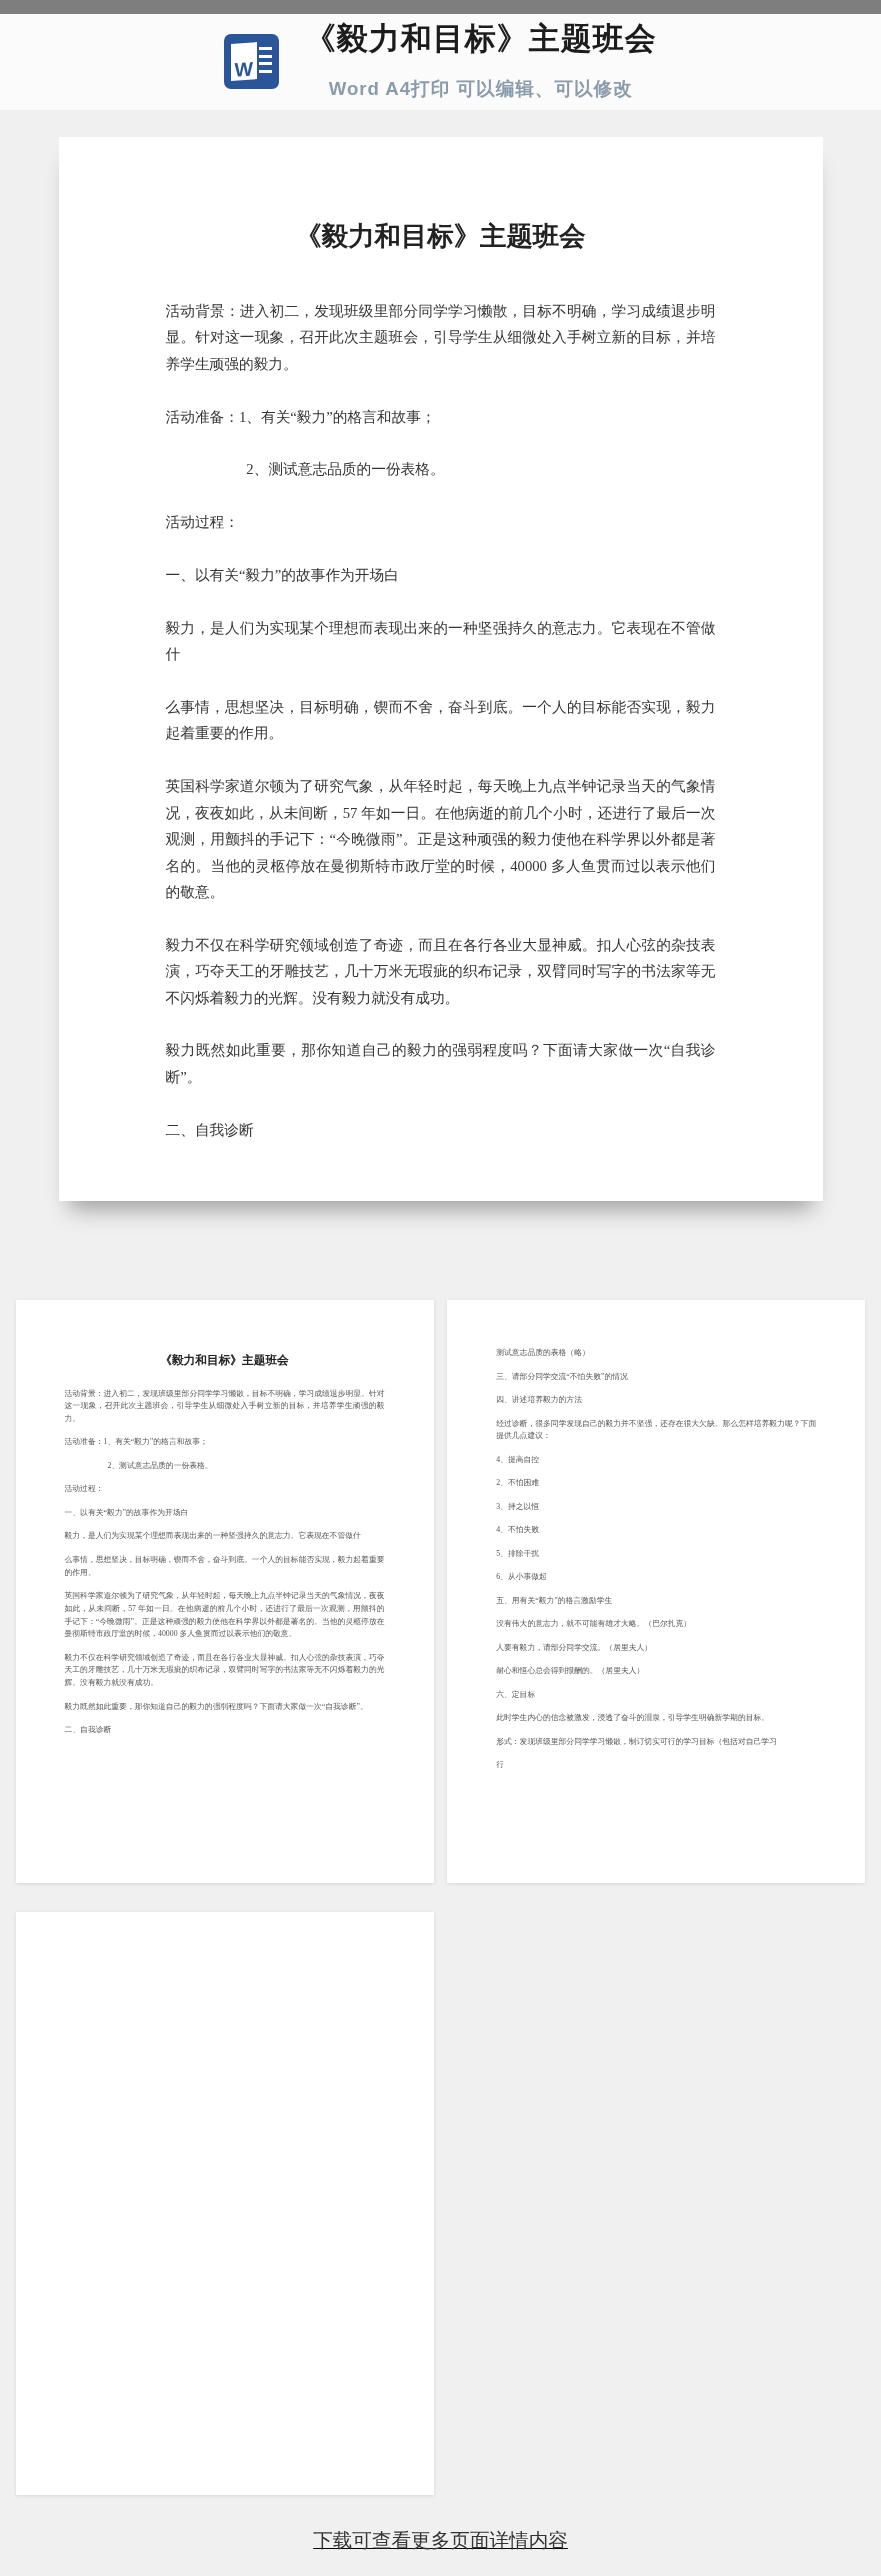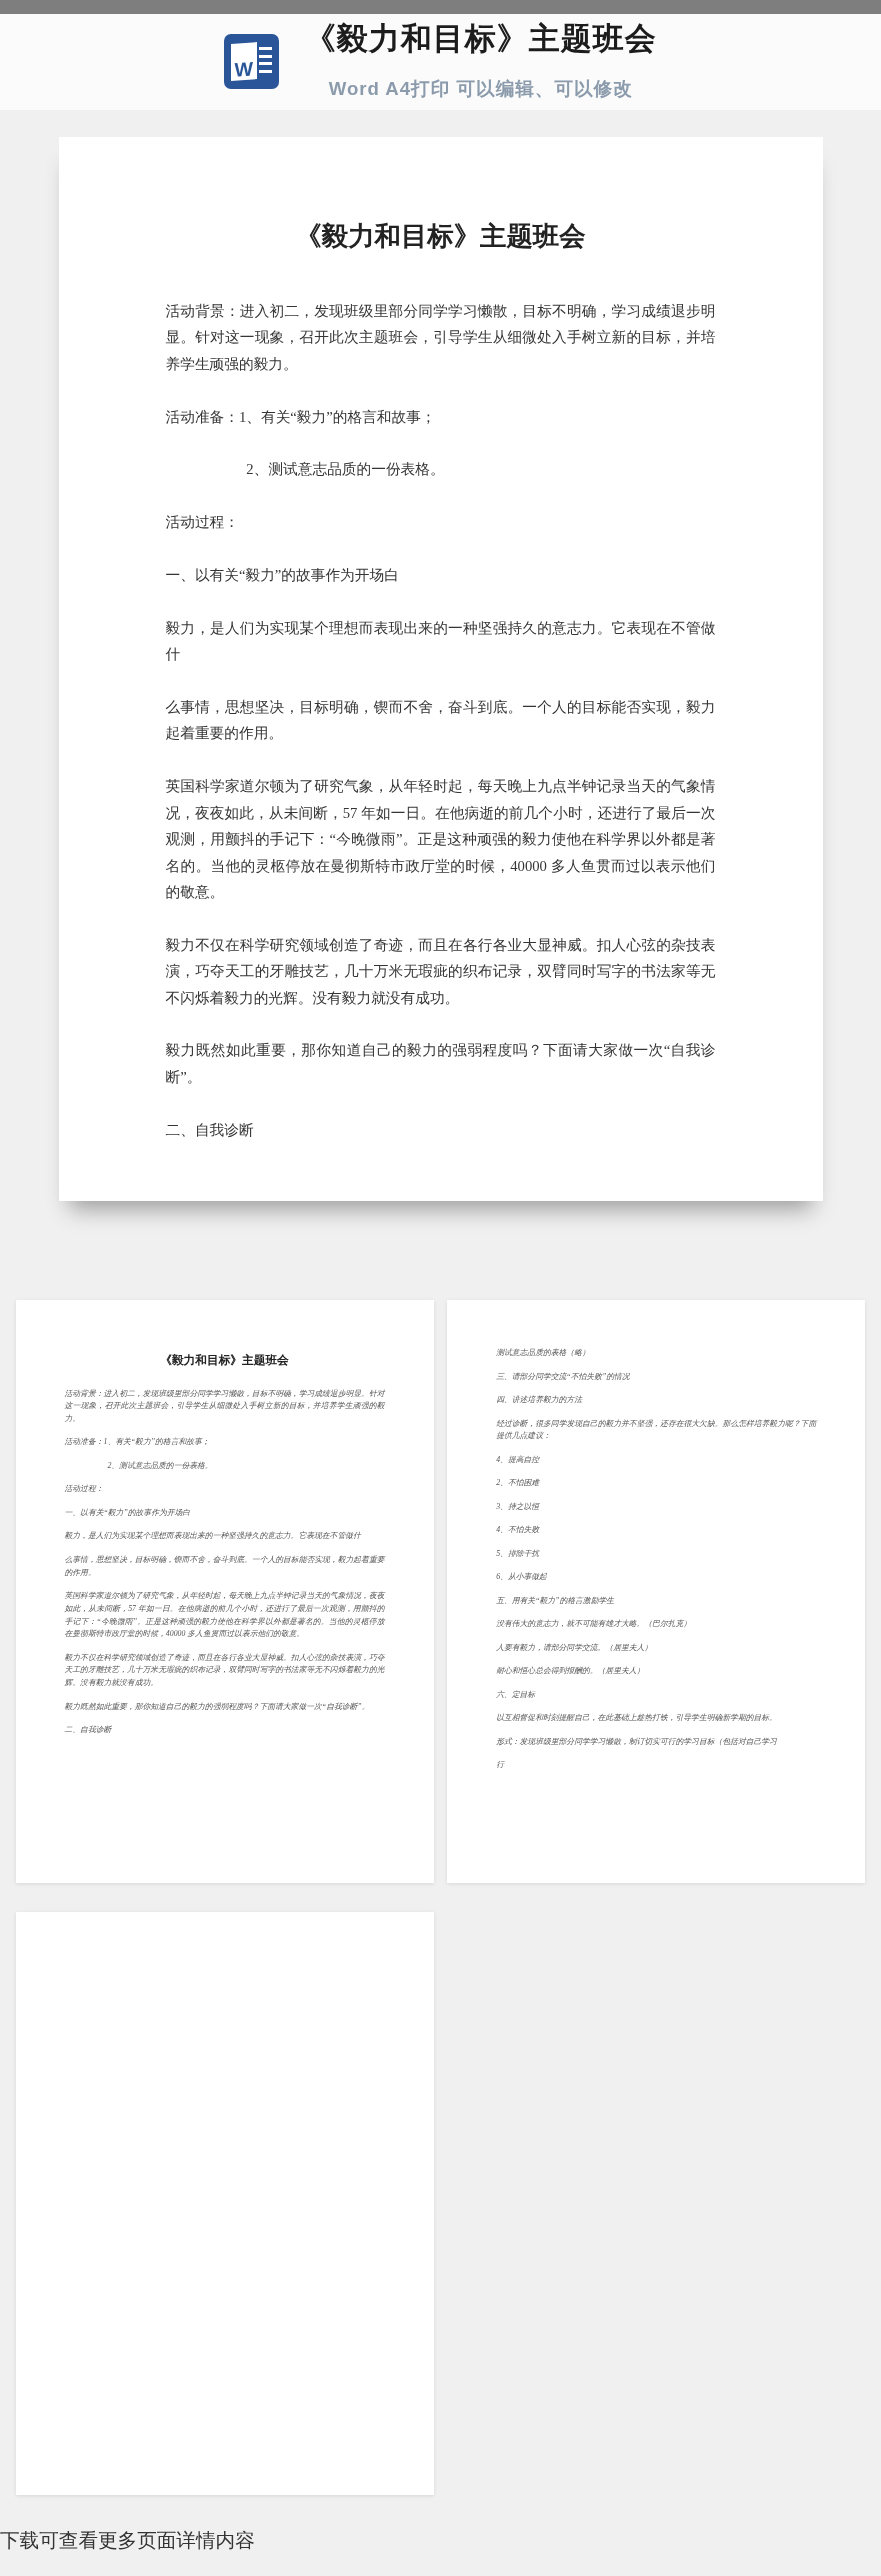--- a/index.html
+++ b/index.html
@@ -28,24 +28,24 @@
   .doc-title{font-size:26.4px;text-align:center;font-weight:bold;color:#222;margin:0 0 44px;}
   .main-page p{font-size:14.7px;line-height:26.4px;margin:0 0 26.4px;text-align:justify;color:#353535;}
   .indent{text-indent:5.5em;}
 
   
   .thumb-grid{width:850px;margin:99px auto 0;display:grid;grid-template-columns:418px 418px;
        column-gap:13.7px;row-gap:29px;}
   .thumb{width:418px;height:583px;background:#fff;box-sizing:border-box;padding:47px 49px;
        overflow:hidden;box-shadow:0 1px 3.9px rgba(0,0,0,.10);}
   .thumb .doc-title-sm{font-size:11.7px;text-align:center;font-weight:bold;color:#222;margin:5.9px 0 19.6px;}
-  .thumb p{font-size:7.8px;line-height:12.7px;margin:0 0 10.8px;text-align:justify;color:#555;font-style:italic;}
+  .thumb p{font-size:7.8px;line-height:12.7px;margin:0 0 10.8px;text-align:justify;color:#555;}
 
   
-  footer{margin-top:32px;text-align:left;}
+  footer{margin-top:32px;text-align:center;text-decoration:underline;}
   .caption{font-size:19.6px;color:#333;font-weight:500;}
 </style>
 </head>
 <body>
 
 <div class="top-strip"></div>
 
 <header>
   <div class="word-icon">
     <div class="page-shape">
@@ -105,21 +105,21 @@
     <p>2、不怕困难</p>
     <p>3、持之以恒</p>
     <p>4、不怕失败</p>
     <p>5、排除干扰</p>
     <p>6、从小事做起</p>
     <p>五、用有关“毅力”的格言激励学生</p>
     <p>没有伟大的意志力，就不可能有雄才大略。（巴尔扎克）</p>
     <p>人要有毅力，请部分同学交流。（居里夫人）</p>
     <p>耐心和恒心总会得到报酬的。（居里夫人）</p>
     <p>六、定目标</p>
-    <p>以互相督促和时刻提醒自己，在此基础上趁热打铁，引导学生明确新学期的目标。</p>
+    <p>此时学生内心的信念被激发，浸透了奋斗的泪泉，引导学生明确新学期的目标。</p>
     <p>形式：发现班级里部分同学学习懒散，制订切实可行的学习目标（包括对自己学习</p>
     <p>行</p>
   </section>
 
 
   <section class="thumb doc-serif"></section>
 
 </div>
 
 <footer>

